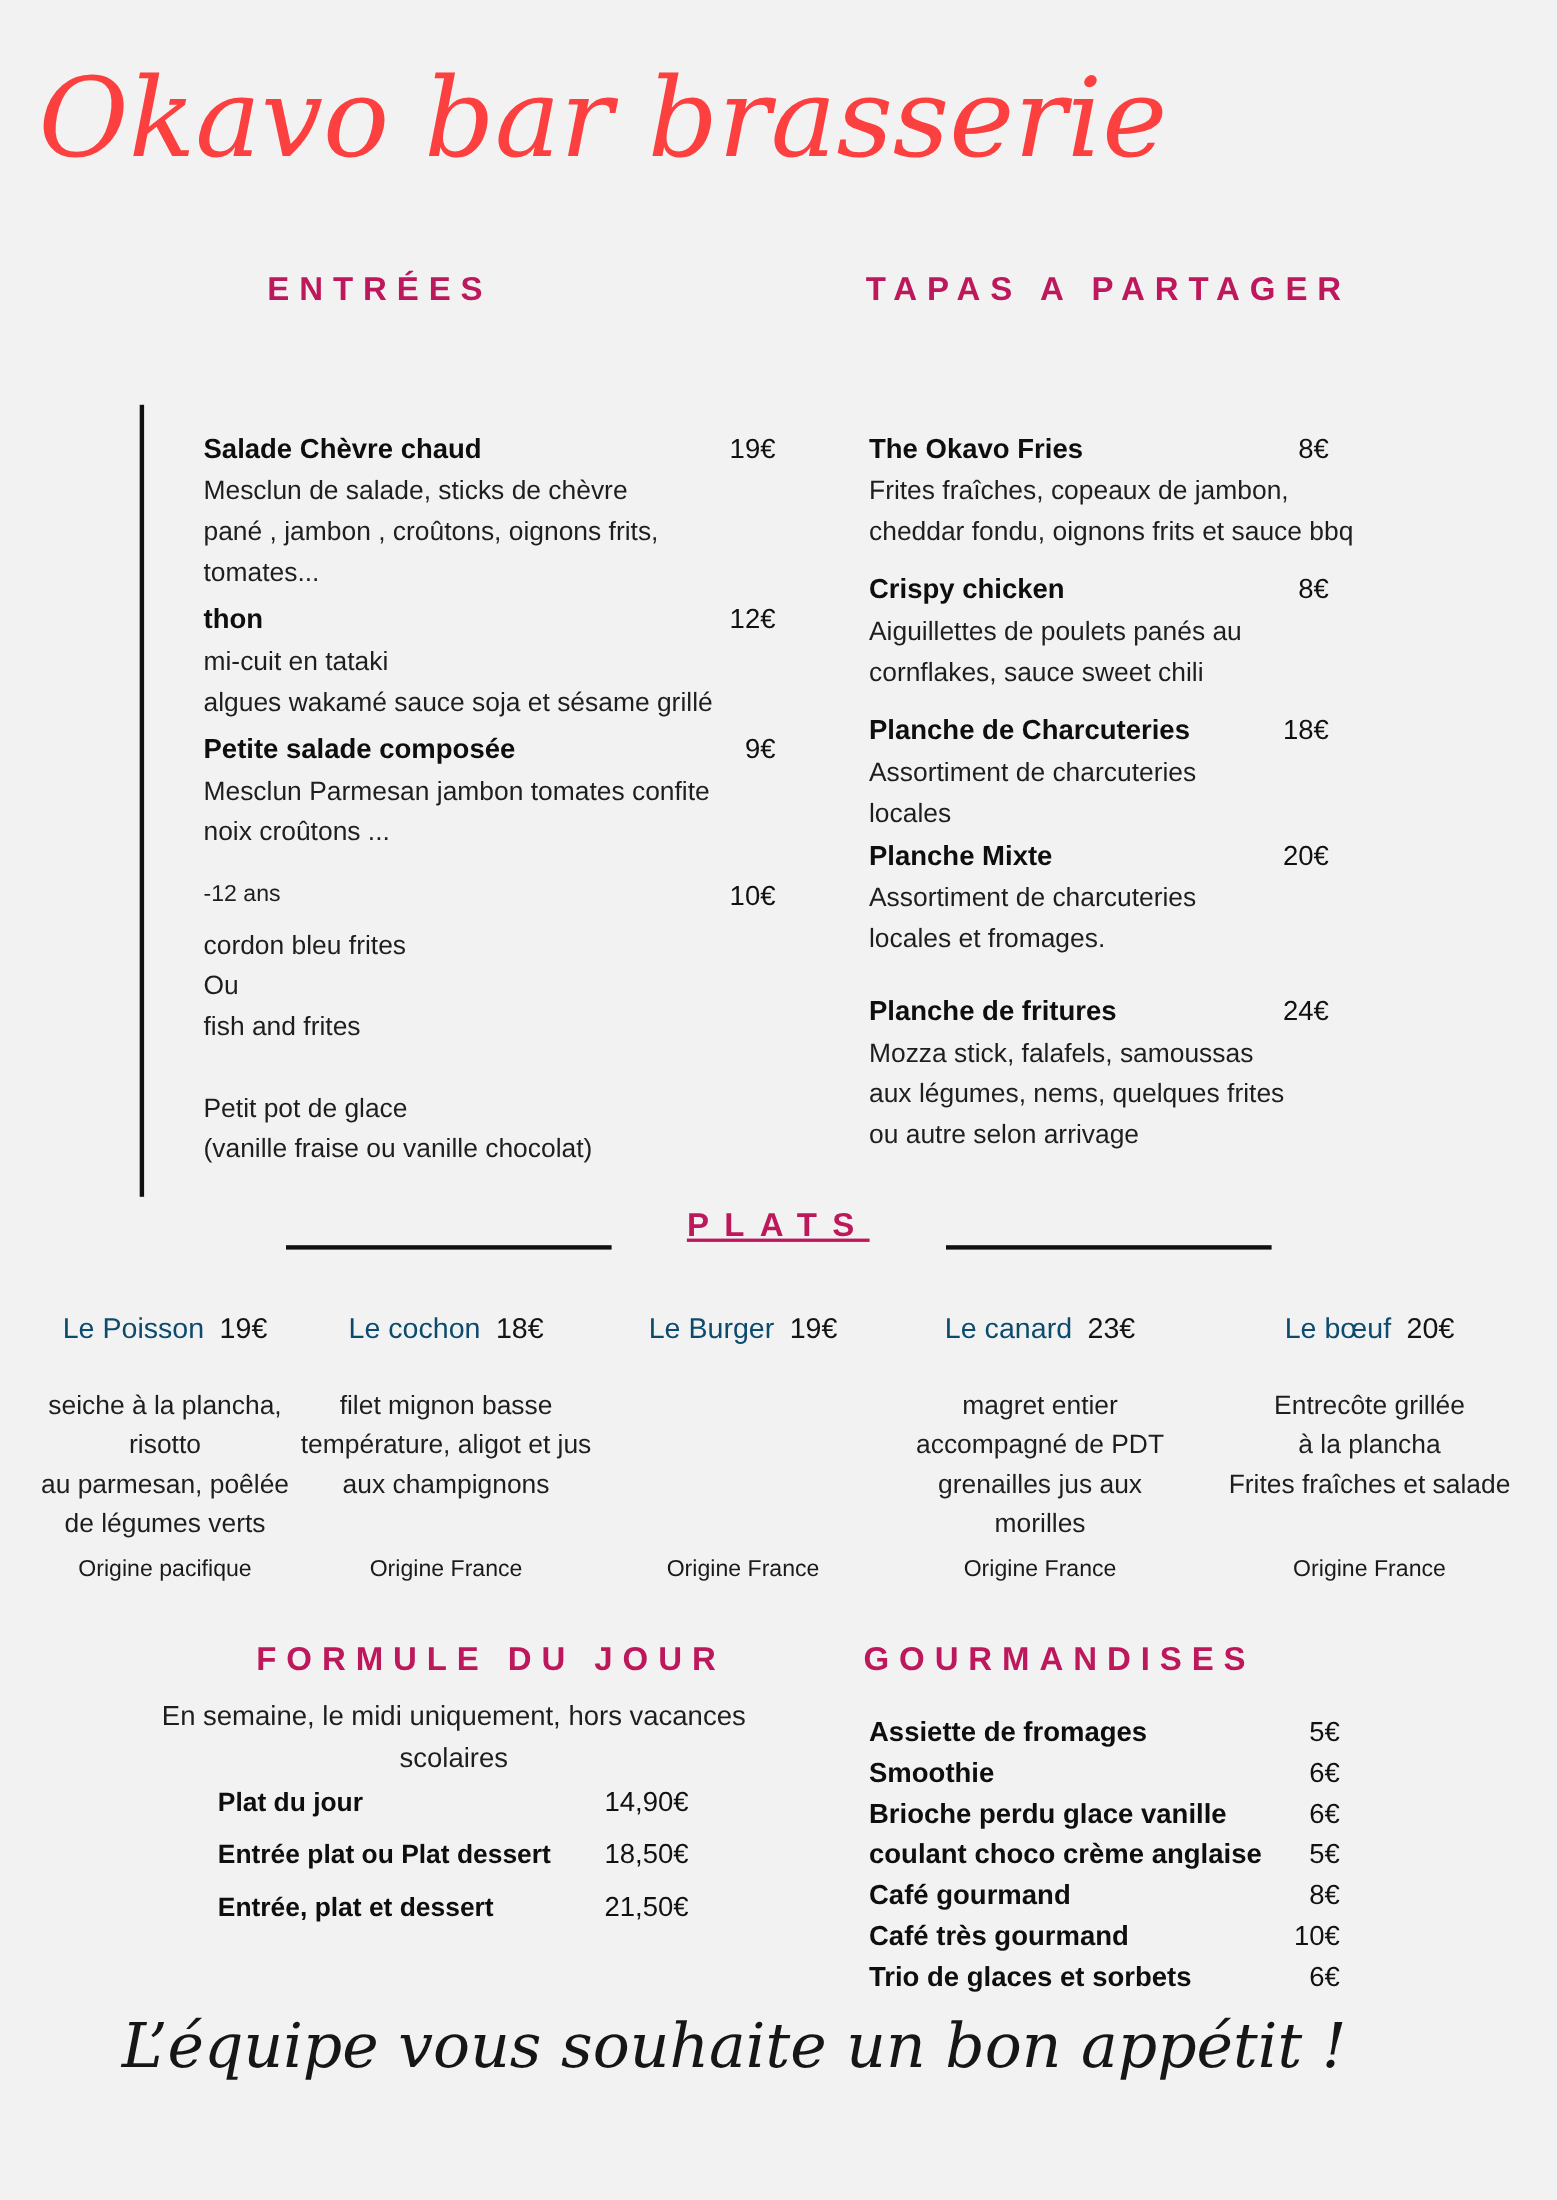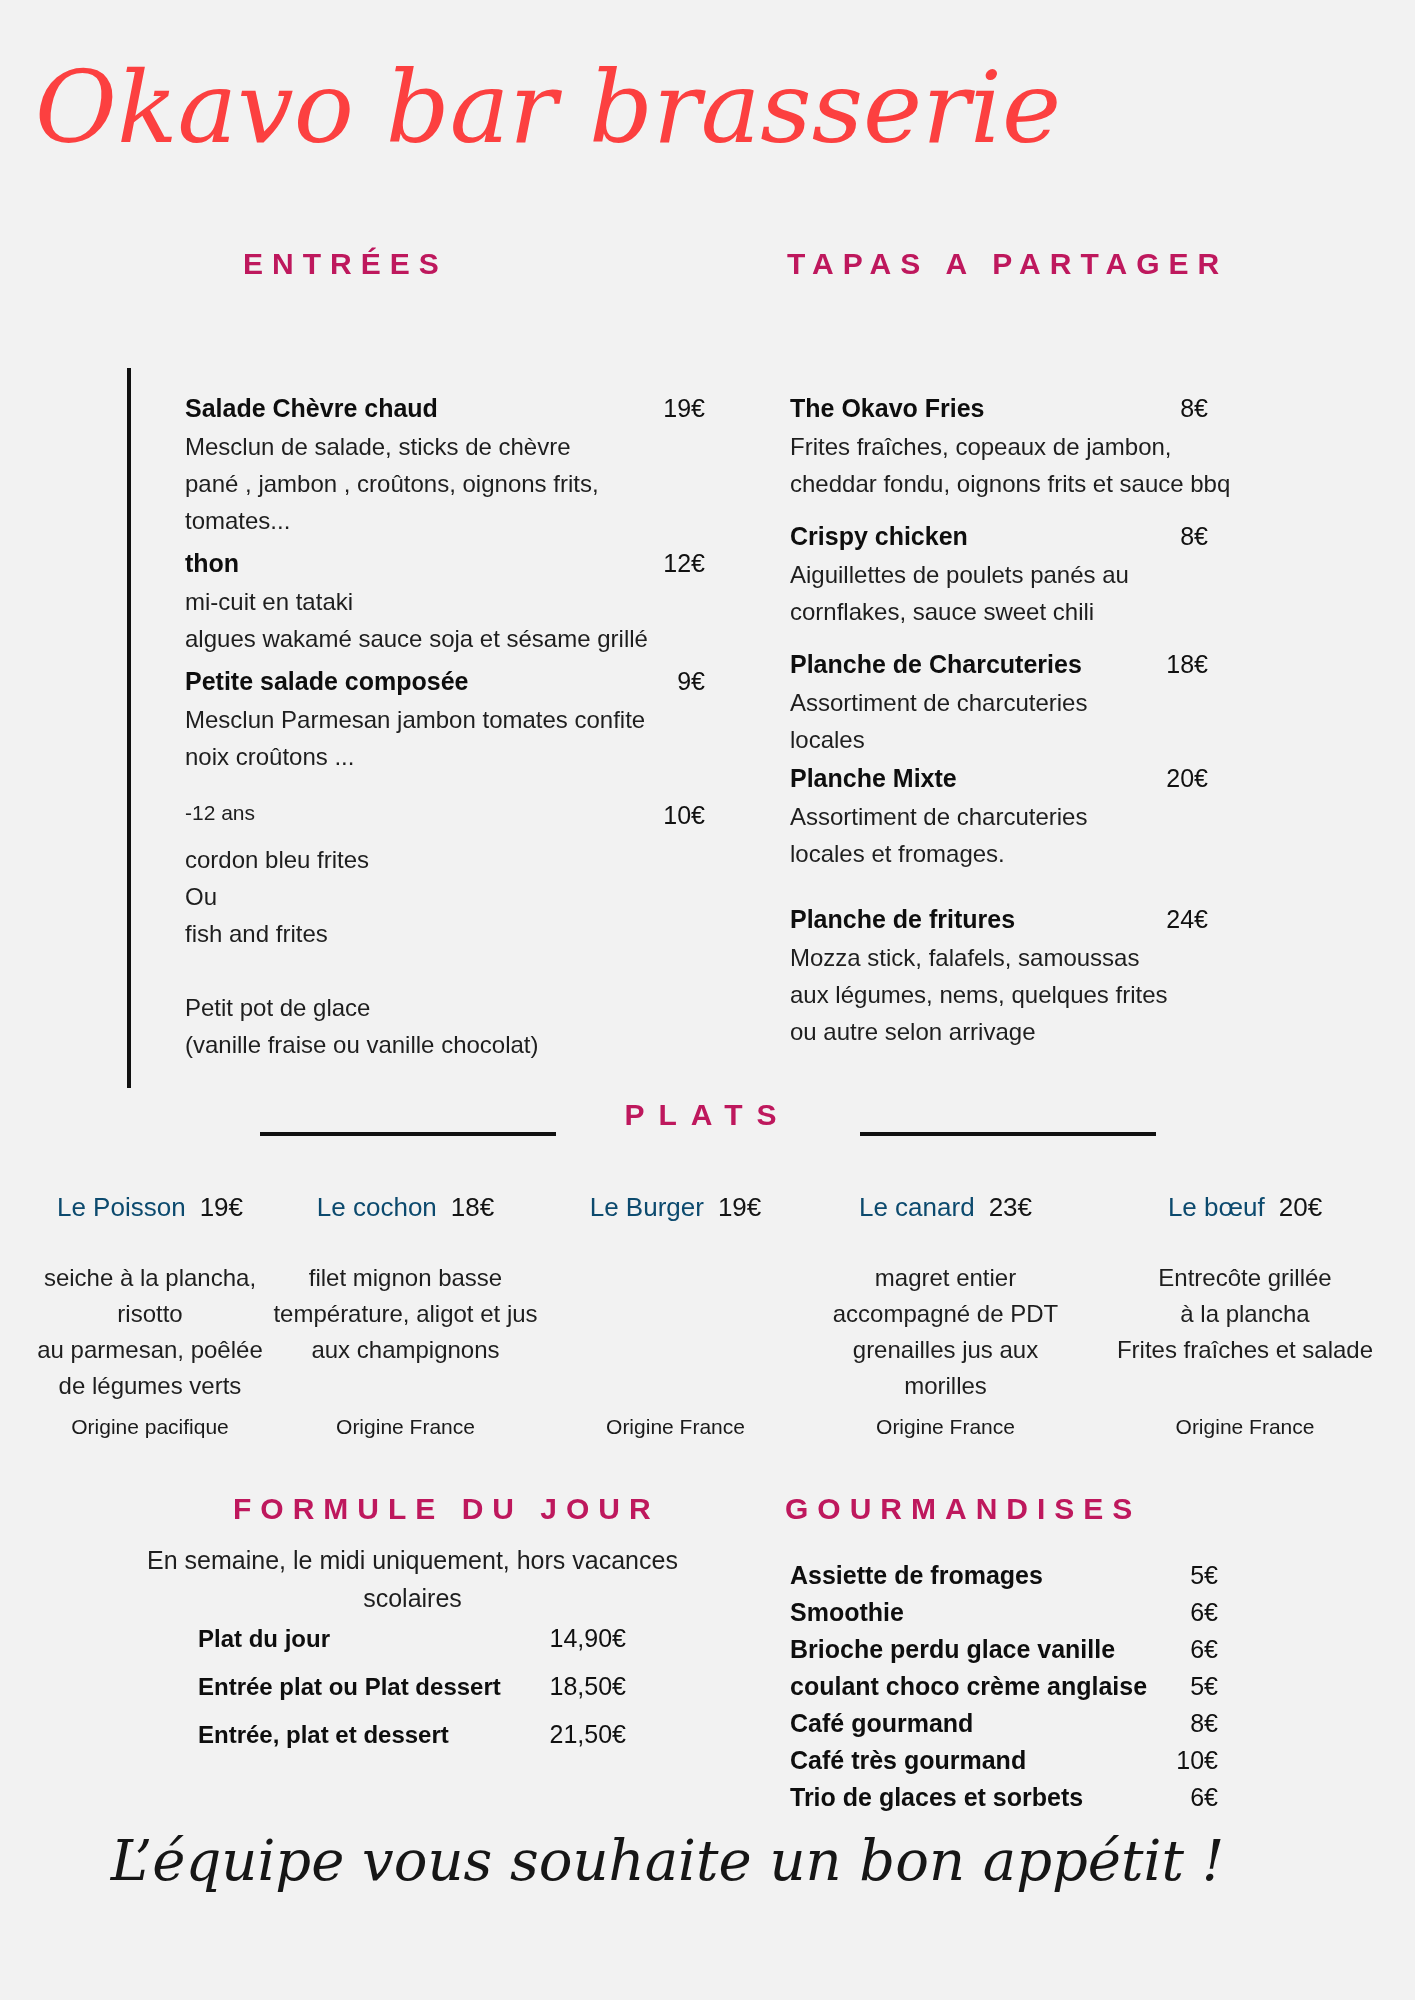--- a/index.html
+++ b/index.html
@@ -27,21 +27,21 @@
     position:absolute;left:60px;top:1828px;width:1215px;
     font-family:"DejaVu Serif",cursive;font-style:italic;
     font-size:56px;color:#161616;text-align:center;white-space:nowrap;
   }
   
   .heading{
     position:absolute;
     font-weight:700;font-size:30px;line-height:34px;
     letter-spacing:9px;color:#be185d;white-space:nowrap;
   }
-  .plats-heading{left:0;right:0;text-align:center;top:1098px;letter-spacing:14px;}
+  .plats-heading{left:0;right:0;text-align:center;top:1098px;letter-spacing:14px;text-decoration:underline;}
   
   .vline{position:absolute;left:127px;top:368px;width:4px;height:720px;background:#111;}
   .hrule{position:absolute;top:1132px;height:4px;background:#111;}
   .hrule.left{left:260px;width:296px;}
   .hrule.right{left:860px;width:296px;}
   
   .col{position:absolute;}
   .entrees-col{left:185px;top:388px;width:520px;}
   .tapas-col{left:790px;top:388px;width:418px;}
   .mi{margin-bottom:4px;}

